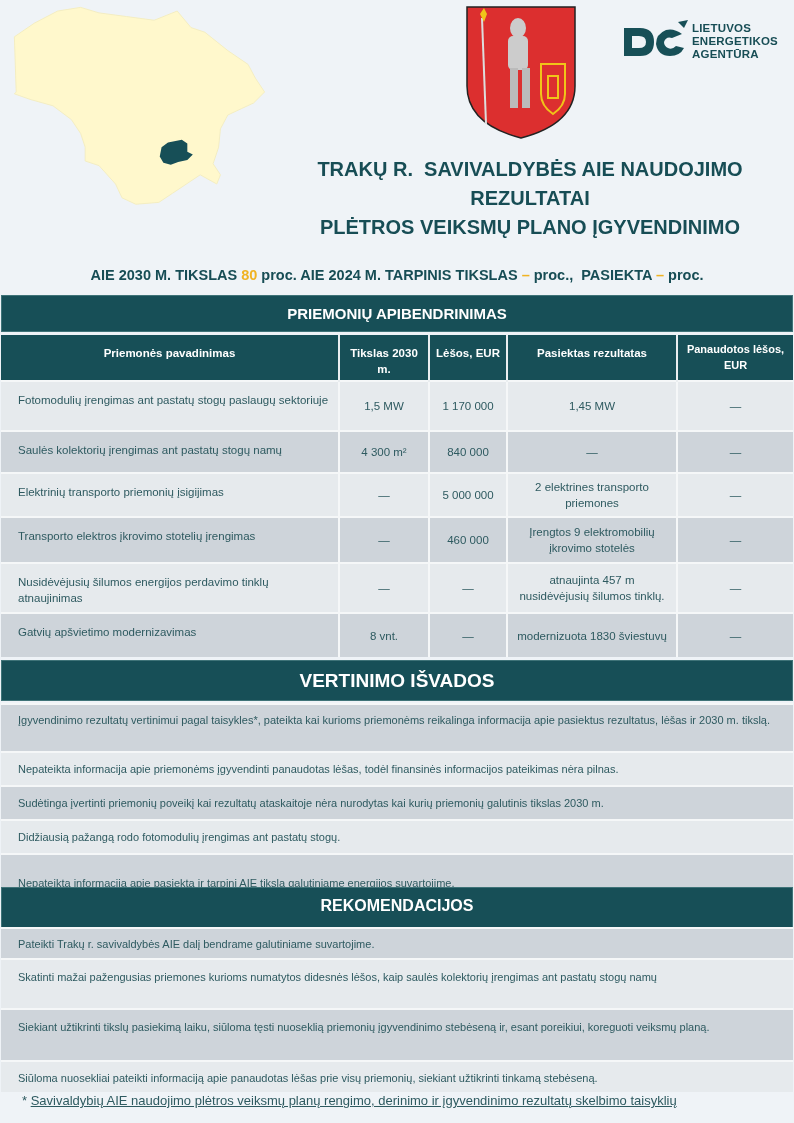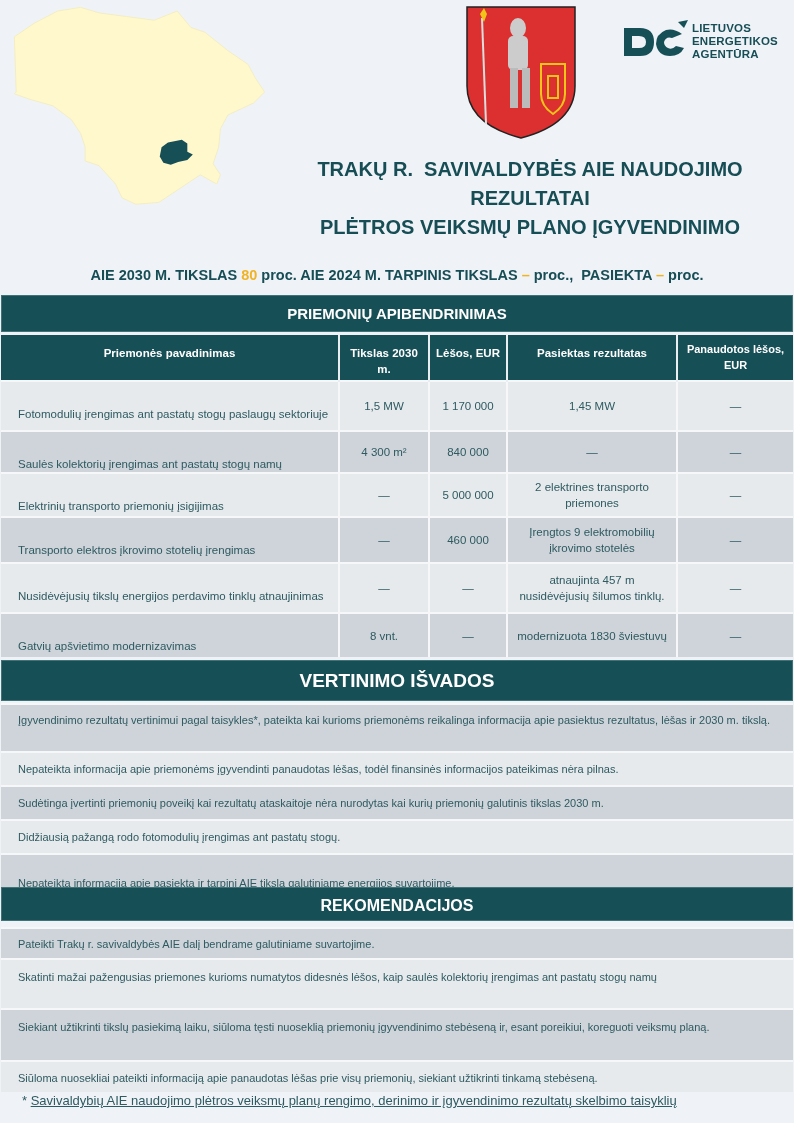--- a/index.html
+++ b/index.html
@@ -36,21 +36,21 @@
     border-right: 2px solid #eaeef0; padding: 0 4px; height: 46px; vertical-align: top;
     padding-top: 10px; box-sizing: border-box; line-height: 16px;
   }
   th:last-child { border-right: none; }
   td {
     font-size: 11.5px; color: #2e5a60; border-right: 2px solid #f5f7f8;
     border-top: 2px solid #f5f7f8; padding: 0 8px; vertical-align: middle;
     line-height: 16px; box-sizing: border-box;
   }
   td:last-child { border-right: none; }
-  td.name { padding-left: 17px; vertical-align: top; padding-top: 24px; }
+  td.name { padding-left: 17px; vertical-align: top; padding-top: 10px; }
   td.c { text-align: center; }
   tr.light td { background: #e6eaed; }
   tr.dark td { background: #ced4da; }
   .list { position: absolute; left: 1px; width: 792px; }
   .list-item {
     font-size: 11px; color: #2e5a60; padding: 0 17px; box-sizing: border-box;
     border-top: 2px solid #f5f7f8; line-height: 16px;
   }
   .list-item.light { background: #e6eaed; }
   .list-item.dark { background: #ced4da; }
@@ -144,21 +144,21 @@
       <td class="c">—</td>
     </tr>
     <tr class="dark" style="height:46px">
       <td class="name">Transporto elektros įkrovimo stotelių įrengimas</td>
       <td class="c">—</td>
       <td class="c">460 000</td>
       <td class="c">Įrengtos 9 elektromobilių įkrovimo stotelės</td>
       <td class="c">—</td>
     </tr>
     <tr class="light" style="height:50px">
-      <td class="name">Nusidėvėjusių tikslų energijos perdavimo tinklų atnaujinimas</td>
+      <td class="name">Nusidėvėjusių šilumos energijos perdavimo tinklų atnaujinimas</td>
       <td class="c">—</td>
       <td class="c">—</td>
       <td class="c">atnaujinta 457 m nusidėvėjusių šilumos tinklų.</td>
       <td class="c">—</td>
     </tr>
     <tr class="dark" style="height:44px">
       <td class="name">Gatvių apšvietimo modernizavimas</td>
       <td class="c">8 vnt.</td>
       <td class="c">—</td>
       <td class="c">modernizuota 1830 šviestuvų</td>
@@ -171,21 +171,21 @@
   <span>VERTINIMO IŠVADOS</span>
 </div>
 <div class="list" style="top:703px;">
   <div class="list-item dark" style="height:48px;padding-top:7px;">Įgyvendinimo rezultatų vertinimui pagal taisykles*, pateikta kai kurioms priemonėms reikalinga informacija apie pasiektus rezultatus, lėšas ir 2030 m. tikslą.</div>
   <div class="list-item light" style="height:34px;padding-top:8px;">Nepateikta informacija apie priemonėms įgyvendinti panaudotas lėšas, todėl finansinės informacijos pateikimas nėra pilnas.</div>
   <div class="list-item dark" style="height:34px;padding-top:8px;">Sudėtinga įvertinti priemonių poveikį kai rezultatų ataskaitoje nėra nurodytas kai kurių priemonių galutinis tikslas 2030 m.</div>
   <div class="list-item light" style="height:34px;padding-top:8px;">Didžiausią pažangą rodo fotomodulių įrengimas ant pastatų stogų.</div>
   <div class="list-item dark" style="height:34px;padding-top:20px;">Nepateikta informacija apie pasiektą ir tarpinį AIE tikslą galutiniame energijos suvartojime.</div>
 </div>
 
-<div class="section-bar" style="top:887px;height:34px;line-height:36px;font-size:16px;">
+<div class="section-bar" style="top:887px;height:42px;line-height:36px;font-size:16px;">
   <span>REKOMENDACIJOS</span>
 </div>
 <div class="list" style="top:927px;">
   <div class="list-item dark" style="height:31px;padding-top:7px;">Pateikti Trakų r. savivaldybės AIE dalį bendrame galutiniame suvartojime.</div>
   <div class="list-item light" style="height:50px;padding-top:9px;">Skatinti mažai pažengusias priemones kurioms numatytos didesnės lėšos, kaip saulės kolektorių įrengimas ant pastatų stogų namų</div>
   <div class="list-item dark" style="height:52px;padding-top:9px;">Siekiant užtikrinti tikslų pasiekimą laiku, siūloma tęsti nuoseklią priemonių įgyvendinimo stebėseną ir, esant poreikiui, koreguoti veiksmų planą.</div>
   <div class="list-item light" style="height:32px;padding-top:8px;">Siūloma nuosekliai pateikti informaciją apie panaudotas lėšas prie visų priemonių, siekiant užtikrinti tinkamą stebėseną.</div>
 </div>
 
 <div class="footnote">

